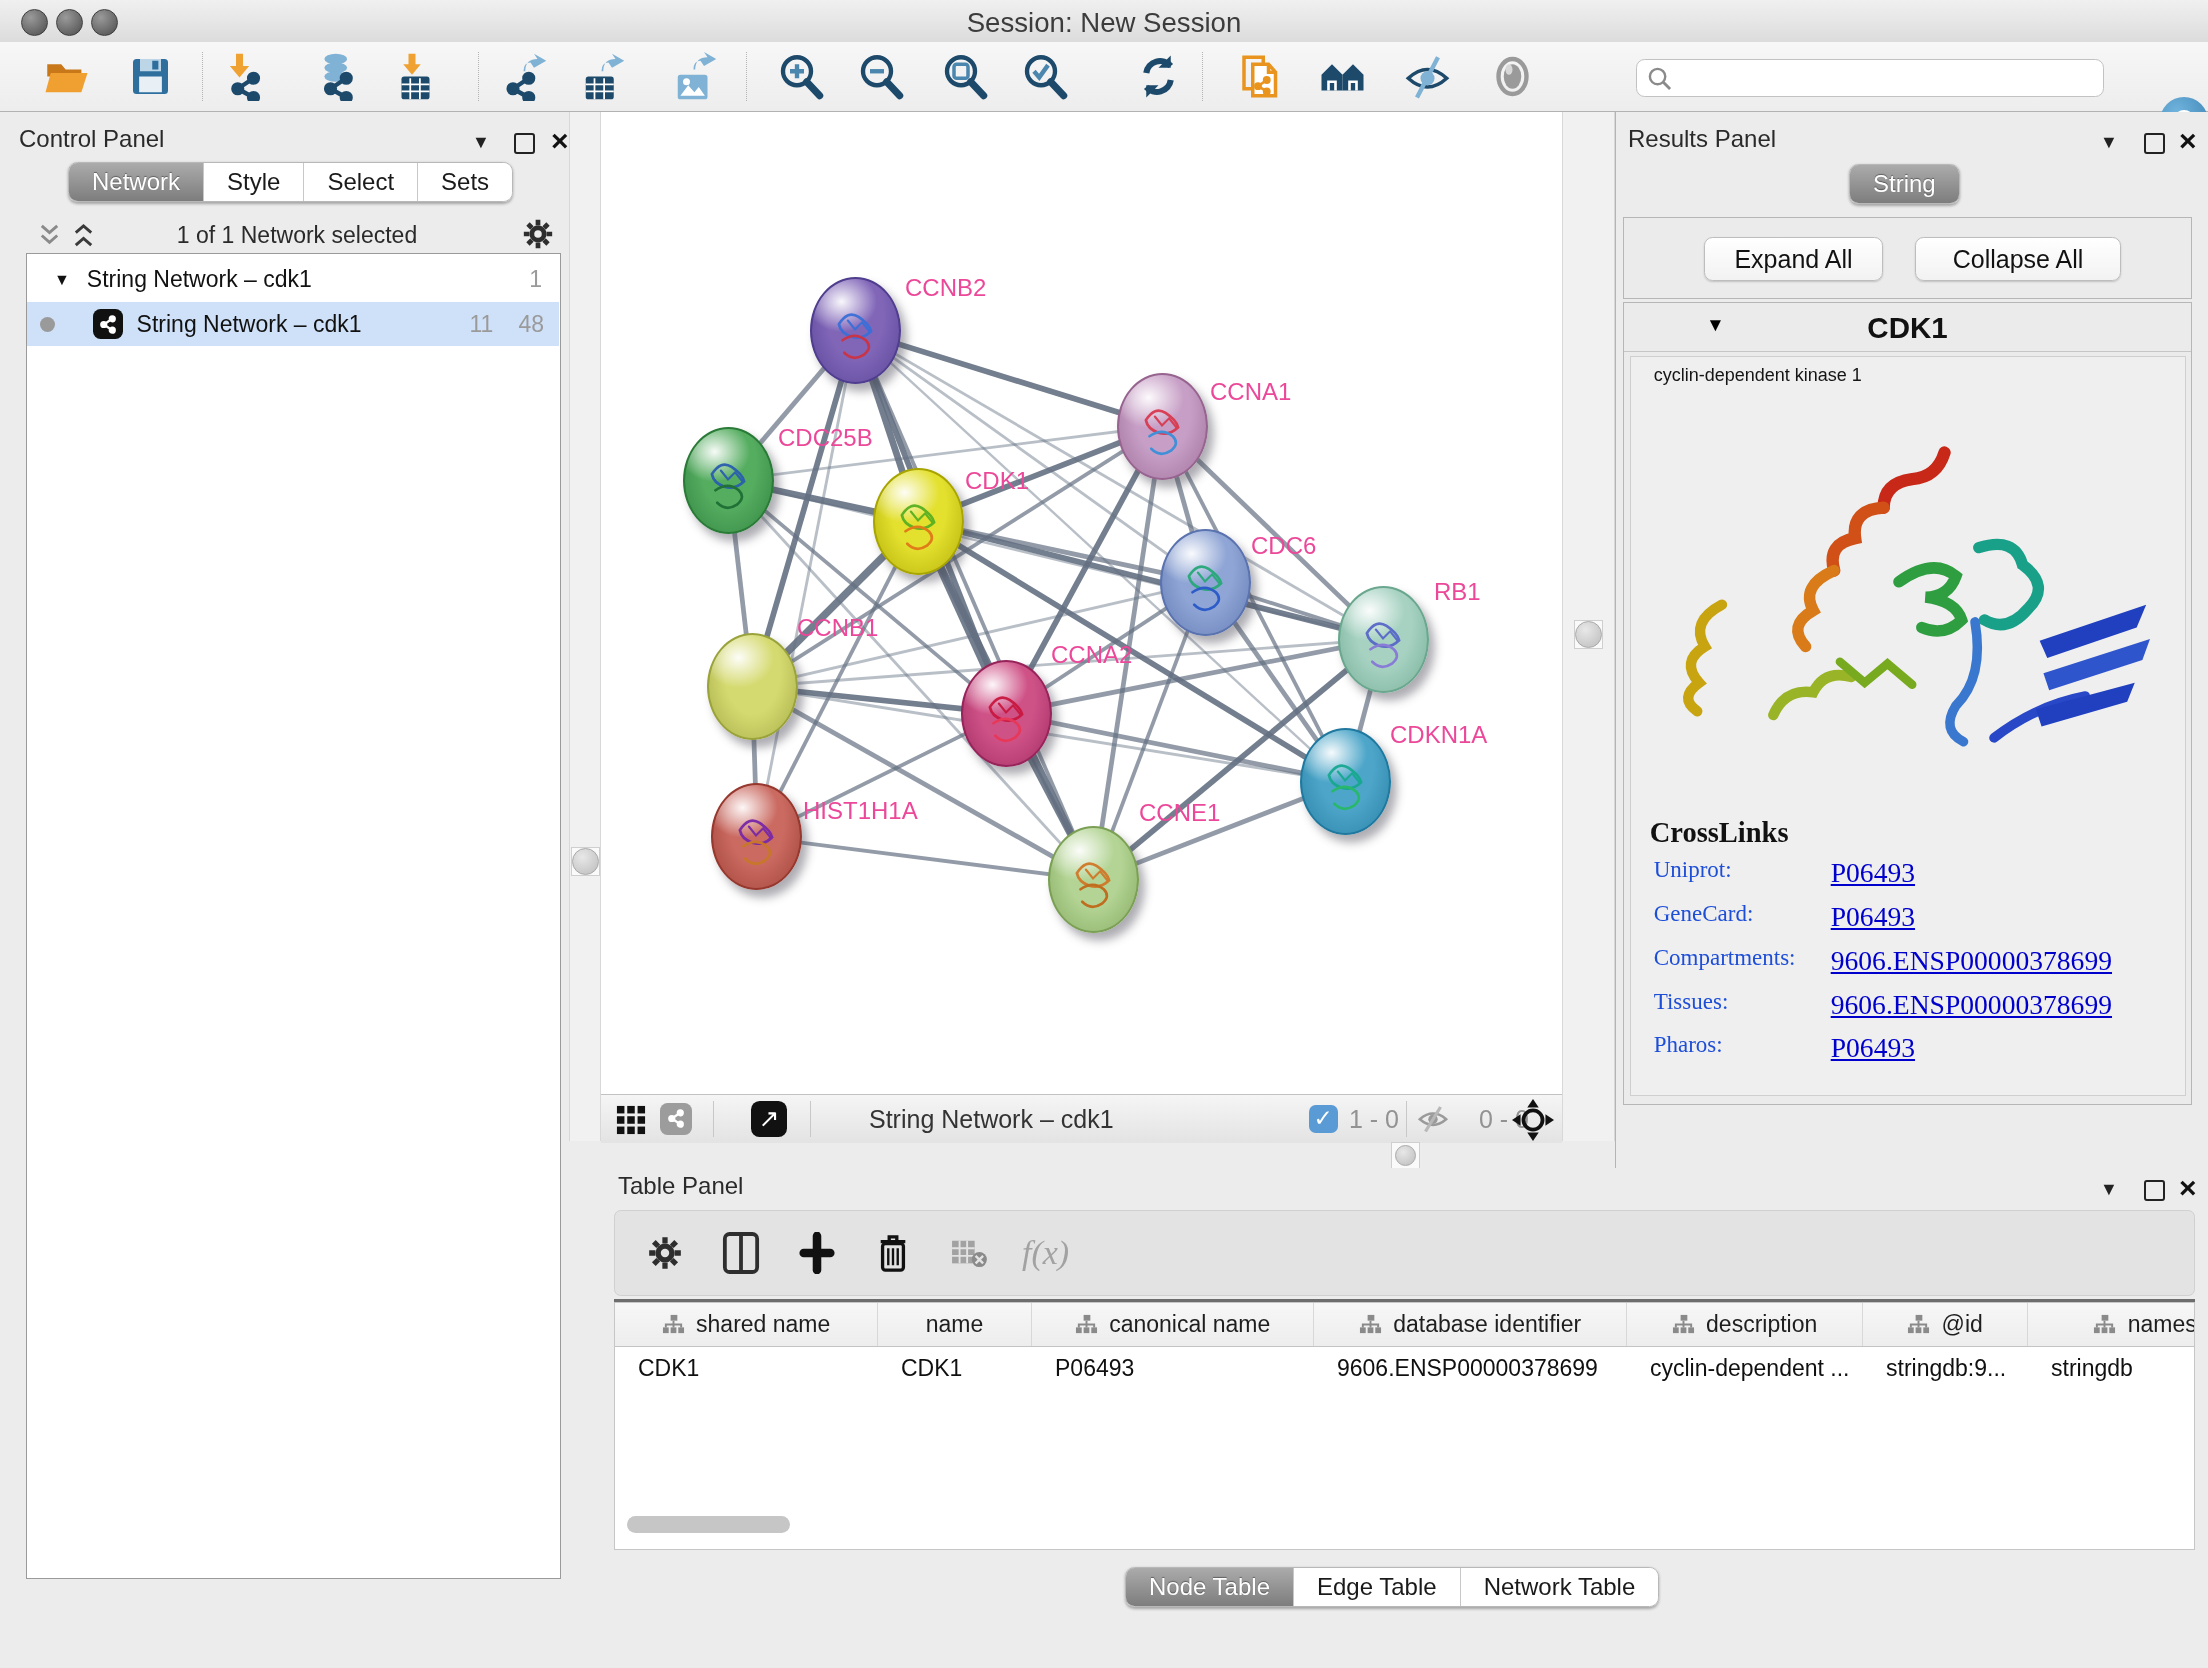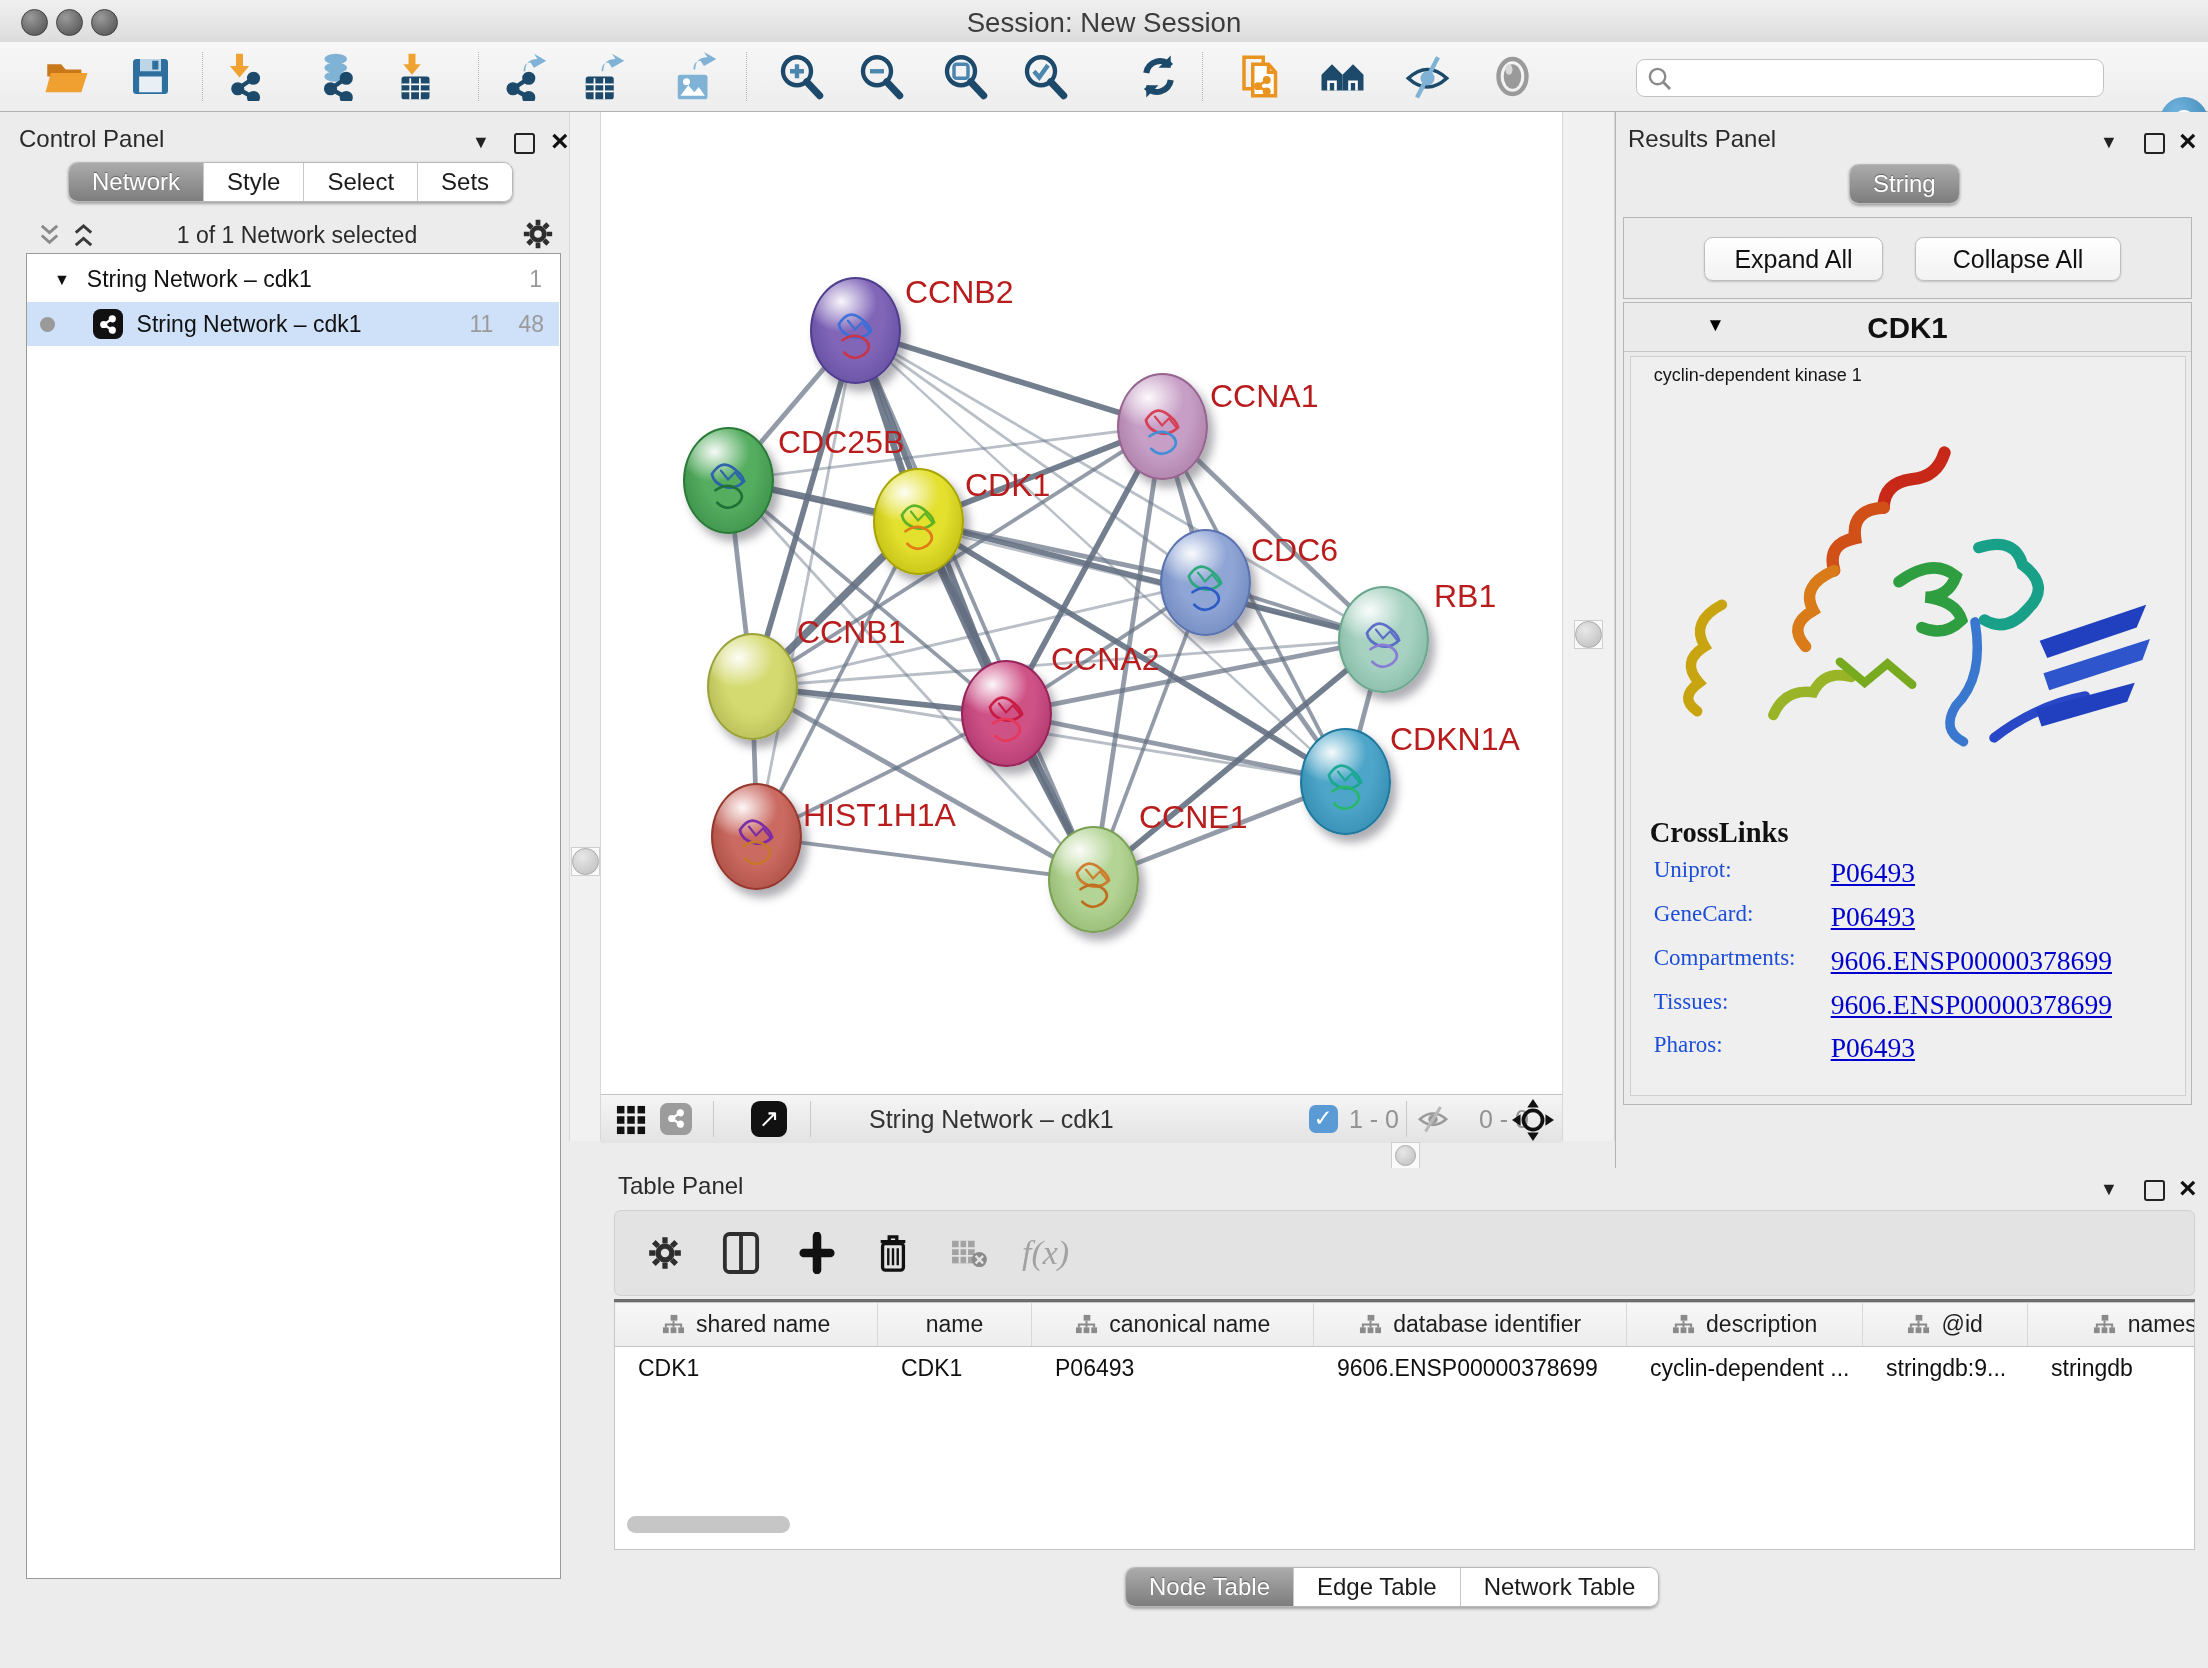--- a/index.html
+++ b/index.html
@@ -62,21 +62,21 @@
   .knob{width:25px;height:25px;border-radius:50%;background:radial-gradient(circle at 38% 32%,#e8e8e8,#bcbcbc);
     border:1px solid #a8a8a8;}
   .knob-frame{background:#fafafa;border:1px solid #cfcfcf;display:flex;align-items:center;justify-content:center;}
 
   
   #canvas{left:601px;top:112px;width:961px;height:982px;background:#ffffff;overflow:hidden;}
   #edge-svg{position:absolute;left:0;top:0;}
   .gnode{position:absolute;width:91px;height:107px;border-radius:50%;border:2.9px solid #555;
     box-shadow:5.7px 7.6px 9.5px rgba(70,70,85,.45);box-sizing:border-box;}
   .gnode svg{position:absolute;left:0;top:0;width:86px;height:101px;}
-  .nlabel{position:absolute;font-size:32px;color:#b91c1c;white-space:nowrap;}
+  .nlabel{position:absolute;font-size:24px;color:#ec4899;white-space:nowrap;}
 
   
   #cv-footer{left:601px;top:1094px;width:961px;height:48px;background:linear-gradient(#f5f5f5,#e3e3e3);
     border-top:1px solid #c2c2c2;}
   .ftr-sep{top:5.7px;height:36px;border-left:1px solid #c8c8c8;}
   #ftr-name{font-size:25px;color:#333;}
   .ftr-count{font-size:25px;color:#929292;}
   #ftr-check{width:28.5px;height:28.5px;border-radius:6.7px;background:#5b9bd5;color:#fff;font-size:23px;
     display:flex;align-items:center;justify-content:center;}
   #hsplit-knob{left:1391px;top:1142px;}

